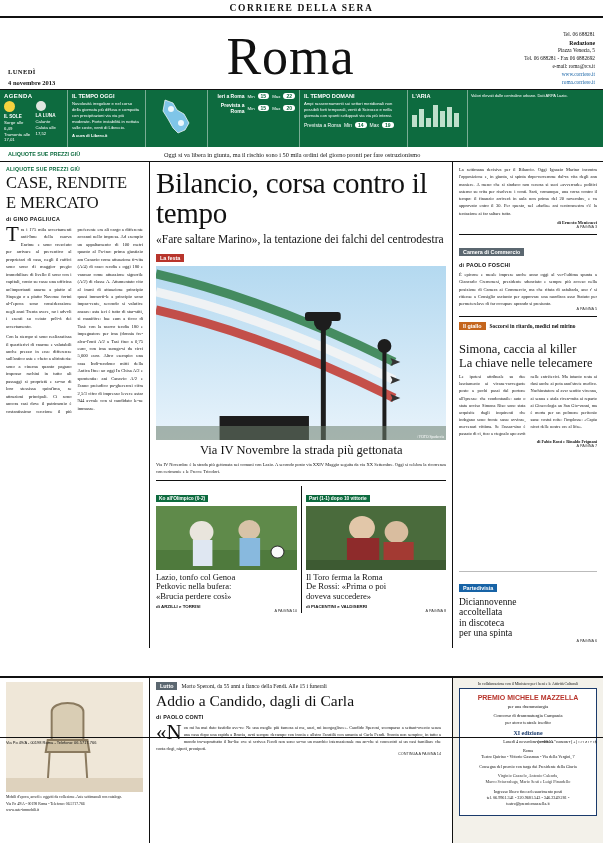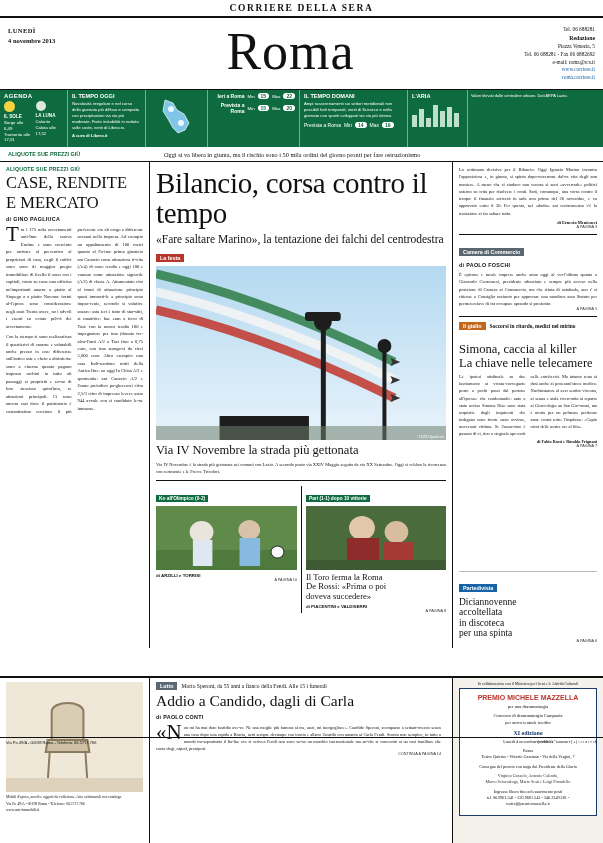--- a/index.html
+++ b/index.html
@@ -16,21 +16,21 @@
   .masthead-top {
     height: 18px; border-bottom: 2px solid #111;
     display: flex; align-items: center; justify-content: center;
   }
   .masthead-top .brandline {
     font-family: "Liberation Serif", serif;
     font-size: 9.5px; letter-spacing: 1.6px; font-weight: bold;
     text-transform: uppercase;
   }
   .masthead {
-    display: flex; align-items: flex-start;
+    display: flex; align-items: flex-end;
     padding: 4px 8px 2px 8px; border-bottom: 1px solid #111;
     height: 72px;
   }
   .md-left { width: 86px; font-size: 6px; line-height: 1.45; padding-top: 4px; }
   .md-left .day { font-weight: bold; font-size: 6.5px; letter-spacing:.4px; }
   .md-left .date { font-weight: bold; font-size: 6.5px; margin-top:1px; }
   .md-center { flex: 1; text-align: center; }
   .md-center .title {
     font-family: "Liberation Serif", serif;
     font-size: 52px; line-height: 60px; font-weight: normal; letter-spacing: 1px;
@@ -102,21 +102,21 @@
     font-size:5.4px; font-weight:bold; padding:1px 4px; margin-top:5px;
   }
   .labelbox.gray { background:#5b6770; }
   .labelbox.blue { background:#1763a6; }
   .labelbox.orange { background:#c4651c; }
   .photo {
     position: relative; width: 100%; margin-top: 2px; overflow: hidden;
     background: linear-gradient(#cfe5f5, #eaf4fb);
   }
   .photo .credit { position:absolute; right:2px; bottom:1px; font-size:3.6px; color:#fff; }
-  .cap-head { font-size: 12.5px; line-height: 13.5px; margin-top: 4px; }
+  .cap-head { font-size: 12.5px; line-height: 13.5px; margin-top: 4px; margin-left: 44px; }
   .cap-body { font-size:4.5px; line-height:1.6; text-align:justify; margin-top:3px; }
 
   .hl-c { font-size: 14.5px; line-height: 15.5px; margin-top:3px;}
   .hl-c2 { font-size: 12.5px; line-height: 13.5px; }
   .rule { border-top: 1px solid #111; margin: 5px 0; }
   .thinrule { border-top: 1px solid #bbb; margin: 4px 0; }
 
   
   .sports { display:flex; margin-top:4px; }
   .sp { width: 50%; padding-right:4px; }
@@ -318,20 +318,23 @@
             <svg width="100%" height="64" viewBox="0 0 130 64" preserveAspectRatio="none">
               <rect width="130" height="64" fill="#5f8a4a"></rect>
               <rect y="44" width="130" height="20" fill="#4f7a3d"></rect>
               <circle cx="42" cy="26" r="11" fill="#e9e5dd"></circle>
               <rect x="34" y="34" width="18" height="26" fill="#dfe7f2"></rect>
               <circle cx="86" cy="24" r="10" fill="#d8c3a8"></circle>
               <rect x="77" y="32" width="19" height="28" fill="#88b9de"></rect>
               <circle cx="112" cy="46" r="6" fill="#fafafa" stroke="#333"></circle>
             </svg>
           </div>
+          <div class="sphead" style="white-space:pre-line">Lazio, tonfo col Genoa
+Petkovic nella bufera:
+«Brucia perdere così»</div>
           <div class="spby">di ARZILLI e TORRISI</div>
           <div class="contnum">A PAGINA 10</div>
         </div>
         <div class="sp">
           <div class="spbox">Pari (1-1) dopo 10 vittorie</div>
           <div class="spphoto">
             <svg width="100%" height="64" viewBox="0 0 130 64" preserveAspectRatio="none">
               <rect width="130" height="64" fill="#4a6b3c"></rect>
               <circle cx="52" cy="22" r="12" fill="#e2c7a9"></circle>
               <rect x="38" y="32" width="30" height="32" fill="#8e2b2b"></rect>

